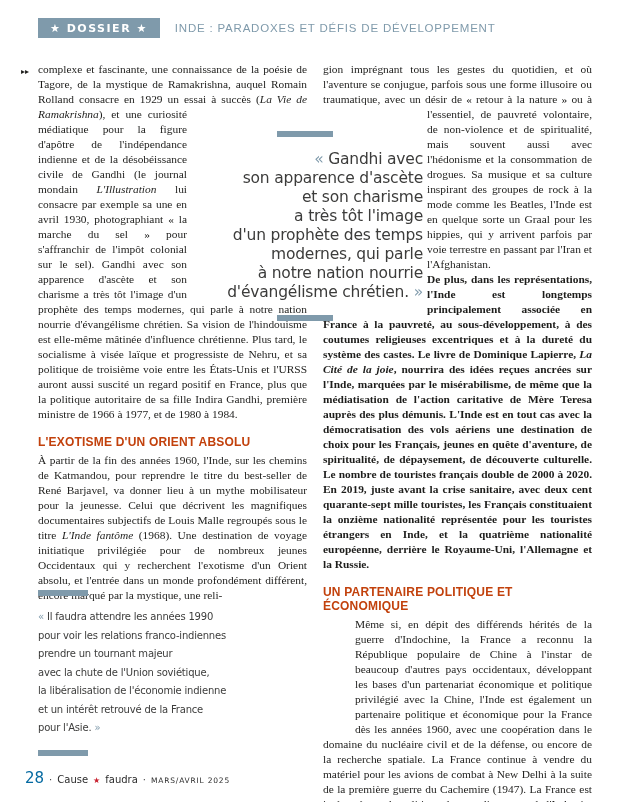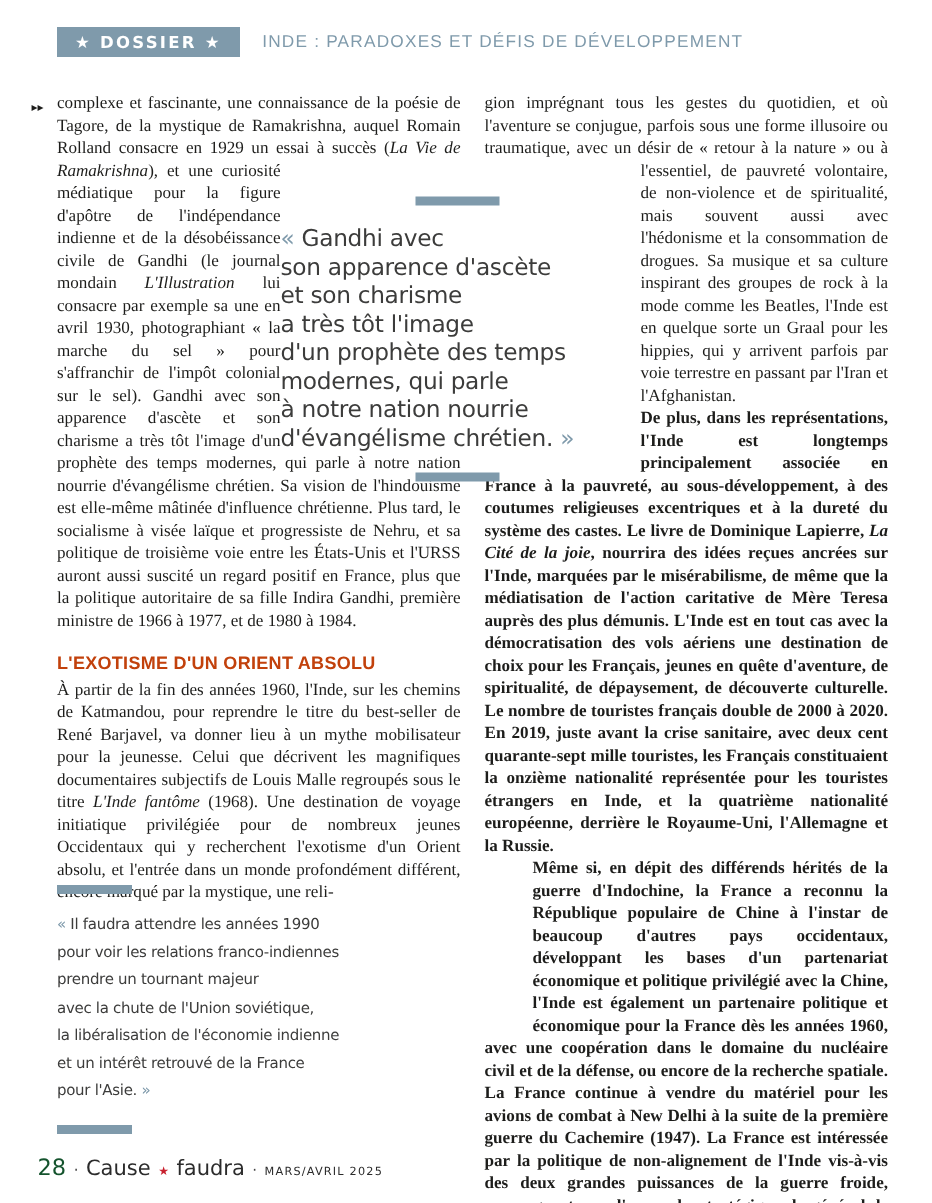--- a/index.html
+++ b/index.html
@@ -29,37 +29,37 @@
   .spacer-r{float:right;width:112px;height:195px;margin-left:8px;}
   .spacer-l{float:left;width:96px;height:205px;margin-right:8px;}
   .spacer-l2{float:left;width:32px;height:112px;}
 
   
   .pullquote{position:absolute;}
   .bar{height:6px;background:#7f9aab;}
   .pq-text{font-family:"DejaVu Sans",sans-serif;color:#3c3c3b;white-space:pre-line;
            letter-spacing:-0.2px;}
   .g{color:#7f9aab;}
-  .pq1{left:187px;top:131px;width:236px;text-align:left;}
+  .pq1{left:187px;top:131px;width:236px;text-align:right;}
   .pq1 .bar{width:56px;margin:0 auto;}
   .pq1 .bar.top{margin-bottom:13px;}
   .pq1 .bar.bottom{margin-top:13px;}
   .pq1 .pq-text{font-size:15.5px;line-height:19px;}
   .pq2{left:38px;top:590px;width:312px;text-align:left;}
   .pq2 .bar{width:50px;}
   .pq2 .bar.top{margin-bottom:12px;}
   .pq2 .bar.bottom{margin-top:12px;}
   .pq2 .pq-text{font-size:10px;line-height:18.5px;}
 
   
   .pagefooter{position:absolute;left:25px;top:769px;display:flex;align-items:baseline;gap:5px;
               font-family:"DejaVu Sans",sans-serif;color:#2b2b2b;}
-  .pagenum{font-size:15px;color:#14532d;text-align:right;}
+  .pagenum{font-size:15px;color:#0369a1;text-align:right;}
   .fsep{font-size:10px;color:#444;}
-  .brand{font-size:14px;color:#2b2b2b;}
+  .brand{font-size:10px;color:#2b2b2b;}
   .fstar{font-size:8px;color:#c8202e;}
   .issue{font-size:7.5px;letter-spacing:0.8px;color:#2b2b2b;}
 </style>
 </head>
 <body>
 
 <div class="page">
 
   <header class="topbar">
     <span class="badge">★ DOSSIER ★</span>
@@ -70,20 +70,21 @@
 
     <div class="col">
       <p class="body-p first"><span class="marker">▸▸</span><span>complexe et fascinante, une connaissance de la poésie de Tagore, de la mystique de Ramakrishna, auquel Romain Rolland consacre en 1929 un essai à succès (</span><span class="i">La Vie de Ramakrishna</span><span>), et une curiosité </span><span class="spacer-r"></span><span>médiatique pour la figure d'apôtre de l'indépendance indienne et de la désobéissance civile de Gandhi (le journal mondain </span><span class="i">L'Illustration</span><span> lui consacre par exemple sa une en avril 1930, photographiant « la marche du sel » pour s'affranchir de l'impôt colonial sur le sel). Gandhi avec son apparence d'ascète et son charisme a très tôt l'image d'un prophète des temps modernes, qui parle à notre nation nourrie d'évangélisme chrétien. Sa vision de l'hindouisme est elle-même mâtinée d'influence chrétienne. Plus tard, le socialisme à visée laïque et progressiste de Nehru, et sa politique de troisième voie entre les États-Unis et l'URSS auront aussi suscité un regard positif en France, plus que la politique autoritaire de sa fille Indira Gandhi, première ministre de 1966 à 1977, et de 1980 à 1984.</span></p>
       <h2 class="section-h">L'EXOTISME D'UN ORIENT ABSOLU</h2>
       <p class="body-p"><span>À partir de la fin des années 1960, l'Inde, sur les chemins de Katmandou, pour reprendre le titre du best-seller de René Barjavel, va donner lieu à un mythe mobilisateur pour la jeunesse. Celui que décrivent les magnifiques documentaires subjectifs de Louis Malle regroupés sous le titre </span><span class="i">L'Inde fantôme</span><span> (1968). Une destination de voyage initiatique privilégiée pour de nombreux jeunes Occidentaux qui y recherchent l'exotisme d'un Orient absolu, et l'entrée dans un monde profondément différent, encore marqué par la mystique, une reli-</span></p>
     </div>
 
     <div class="col">
       <p class="body-p"><span>gion imprégnant tous les gestes du quotidien, et où l'aventure se conjugue, parfois sous une forme illusoire ou traumatique, avec un désir de « retour à la nature » ou à l'essentiel, de pauvreté volontaire, </span><span class="spacer-l"></span><span>de non-violence et de spiritualité, mais souvent aussi avec l'hédonisme et la consommation de drogues. Sa musique et sa culture inspirant des groupes de rock à la mode comme les Beatles, l'Inde est en quelque sorte un Graal pour les hippies, qui y arrivent parfois par voie terrestre en passant par l'Iran et l'Afghanistan.</span></p>
       <p class="body-p"><span>De plus, dans les représentations, l'Inde est longtemps principalement associée en France à la pauvreté, au sous-développement, à des coutumes religieuses excentriques et à la dureté du système des castes. Le livre de Dominique Lapierre, </span><span class="i">La Cité de la joie</span><span>, nourrira des idées reçues ancrées sur l'Inde, marquées par le misérabilisme, de même que la médiatisation de l'action caritative de Mère Teresa auprès des plus démunis. L'Inde est en tout cas avec la démocratisation des vols aériens une destination de choix pour les Français, jeunes en quête d'aventure, de spiritualité, de dépaysement, de découverte culturelle. Le nombre de touristes français double de 2000 à 2020. En 2019, juste avant la crise sanitaire, avec deux cent quarante-sept mille touristes, les Français constituaient la onzième nationalité représentée pour les touristes étrangers en Inde, et la quatrième nationalité européenne, derrière le Royaume-Uni, l'Allemagne et la Russie.</span></p>
+      <h2 class="section-h">UN PARTENAIRE POLITIQUE ET ÉCONOMIQUE</h2>
       <p class="body-p"><span class="spacer-l2"></span><span>Même si, en dépit des différends hérités de la guerre d'Indochine, la France a reconnu la République populaire de Chine à l'instar de beaucoup d'autres pays occidentaux, développant les bases d'un partenariat économique et politique privilégié avec la Chine, l'Inde est également un partenaire politique et économique pour la France dès les années 1960, avec une coopération dans le domaine du nucléaire civil et de la défense, ou encore de la recherche spatiale. La France continue à vendre du matériel pour les avions de combat à New Delhi à la suite de la première guerre du Cachemire (1947). La France est intéressée par la politique de non-alignement de l'Inde vis-à-vis des deux grandes puissances de la guerre froide, convergeant avec l'approche stratégique du général de Gaulle, nourrie également</span></p>
     </div>
 
   </main>
 
   <aside class="pullquote pq1">
     <div class="bar top"></div>
     <div class="pq-text"><span class="g">« </span><span>Gandhi avec
 son apparence d'ascète
 et son charisme

